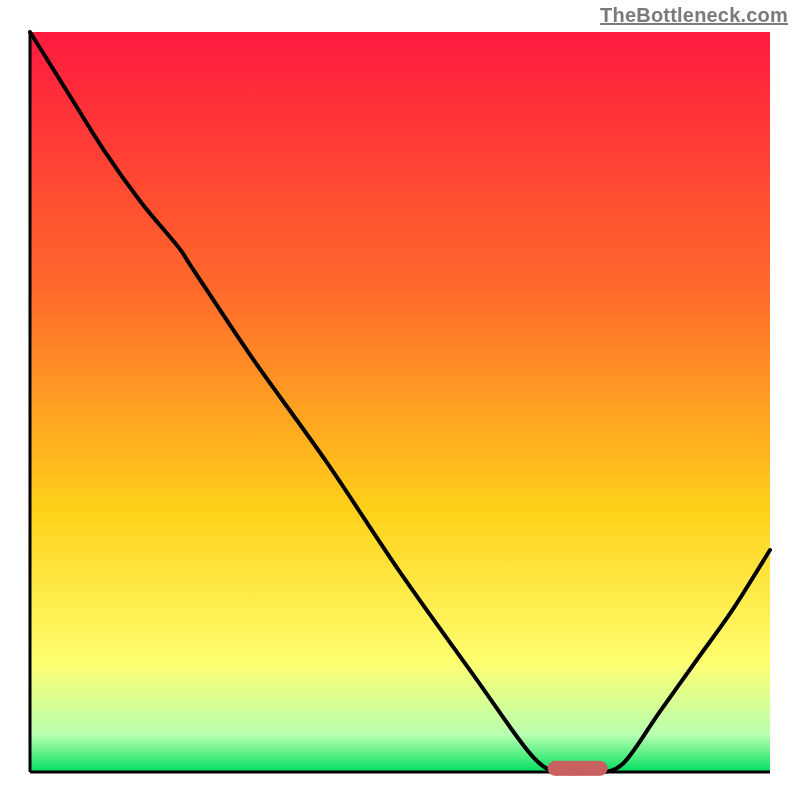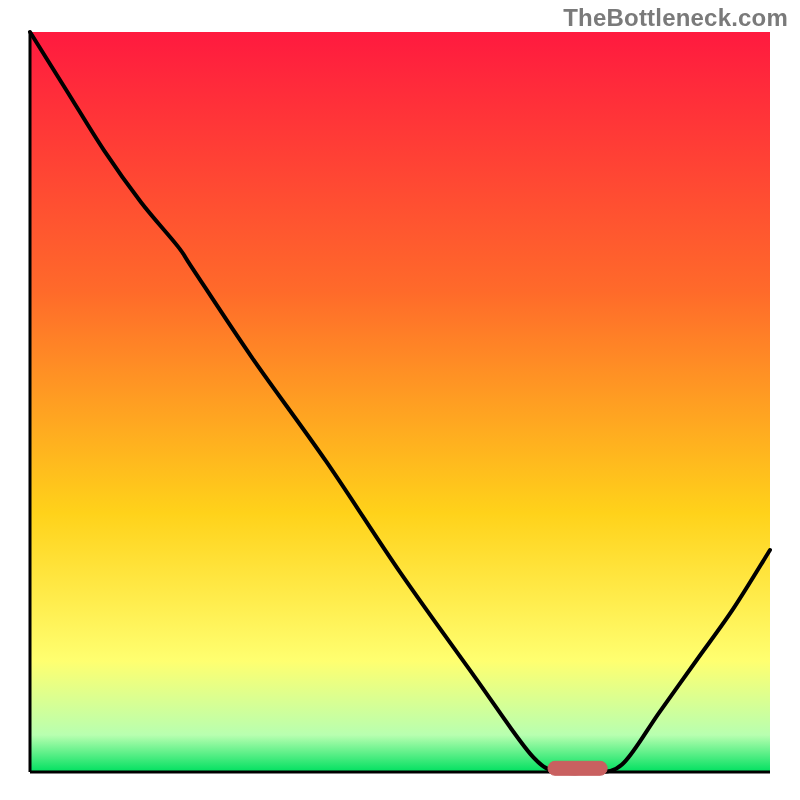--- a/index.html
+++ b/index.html
@@ -12,24 +12,25 @@
   }
   .container {
     position: relative;
     width: 800px;
     height: 800px;
   }
   .watermark {
     position: absolute;
     top: 4px;
     right: 12px;
-    font-size: 24px;
+    font-size: 20px;
     font-weight: 600;
     color: #7a7a7a;
     letter-spacing: 0.2px;
+    text-decoration: underline;
   }
   svg {
     display: block;
   }
 </style>
 </head>
 <body>
 
 <div class="container">
   <div class="watermark">TheBottleneck.com</div>

